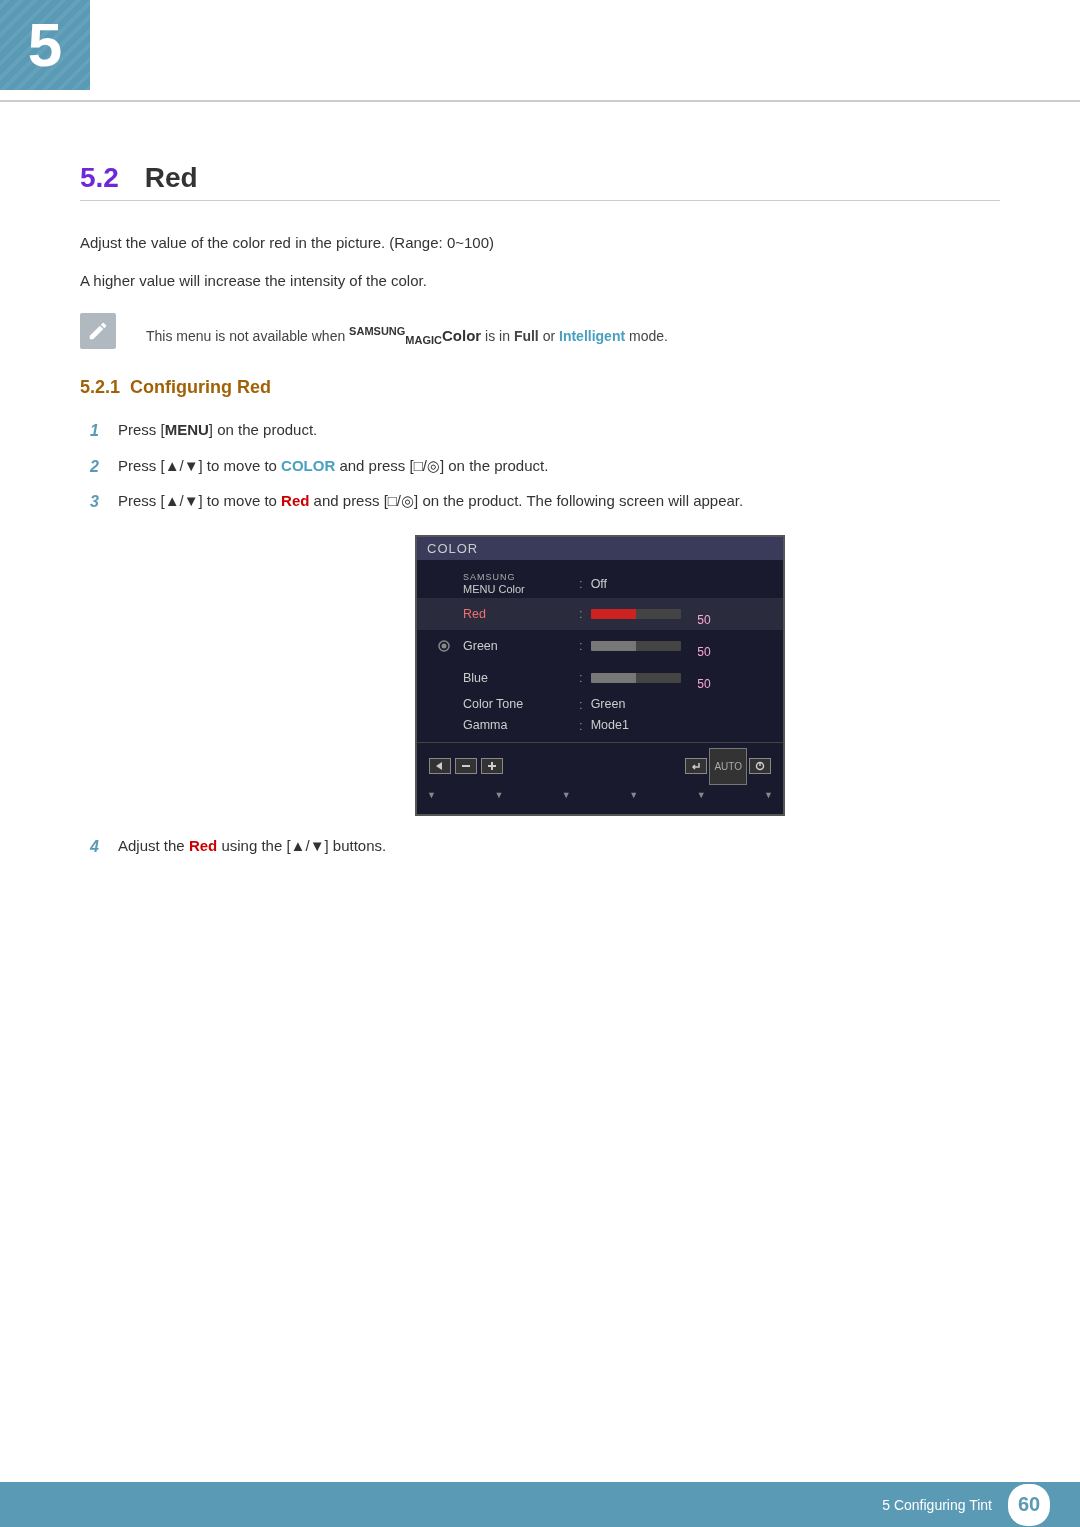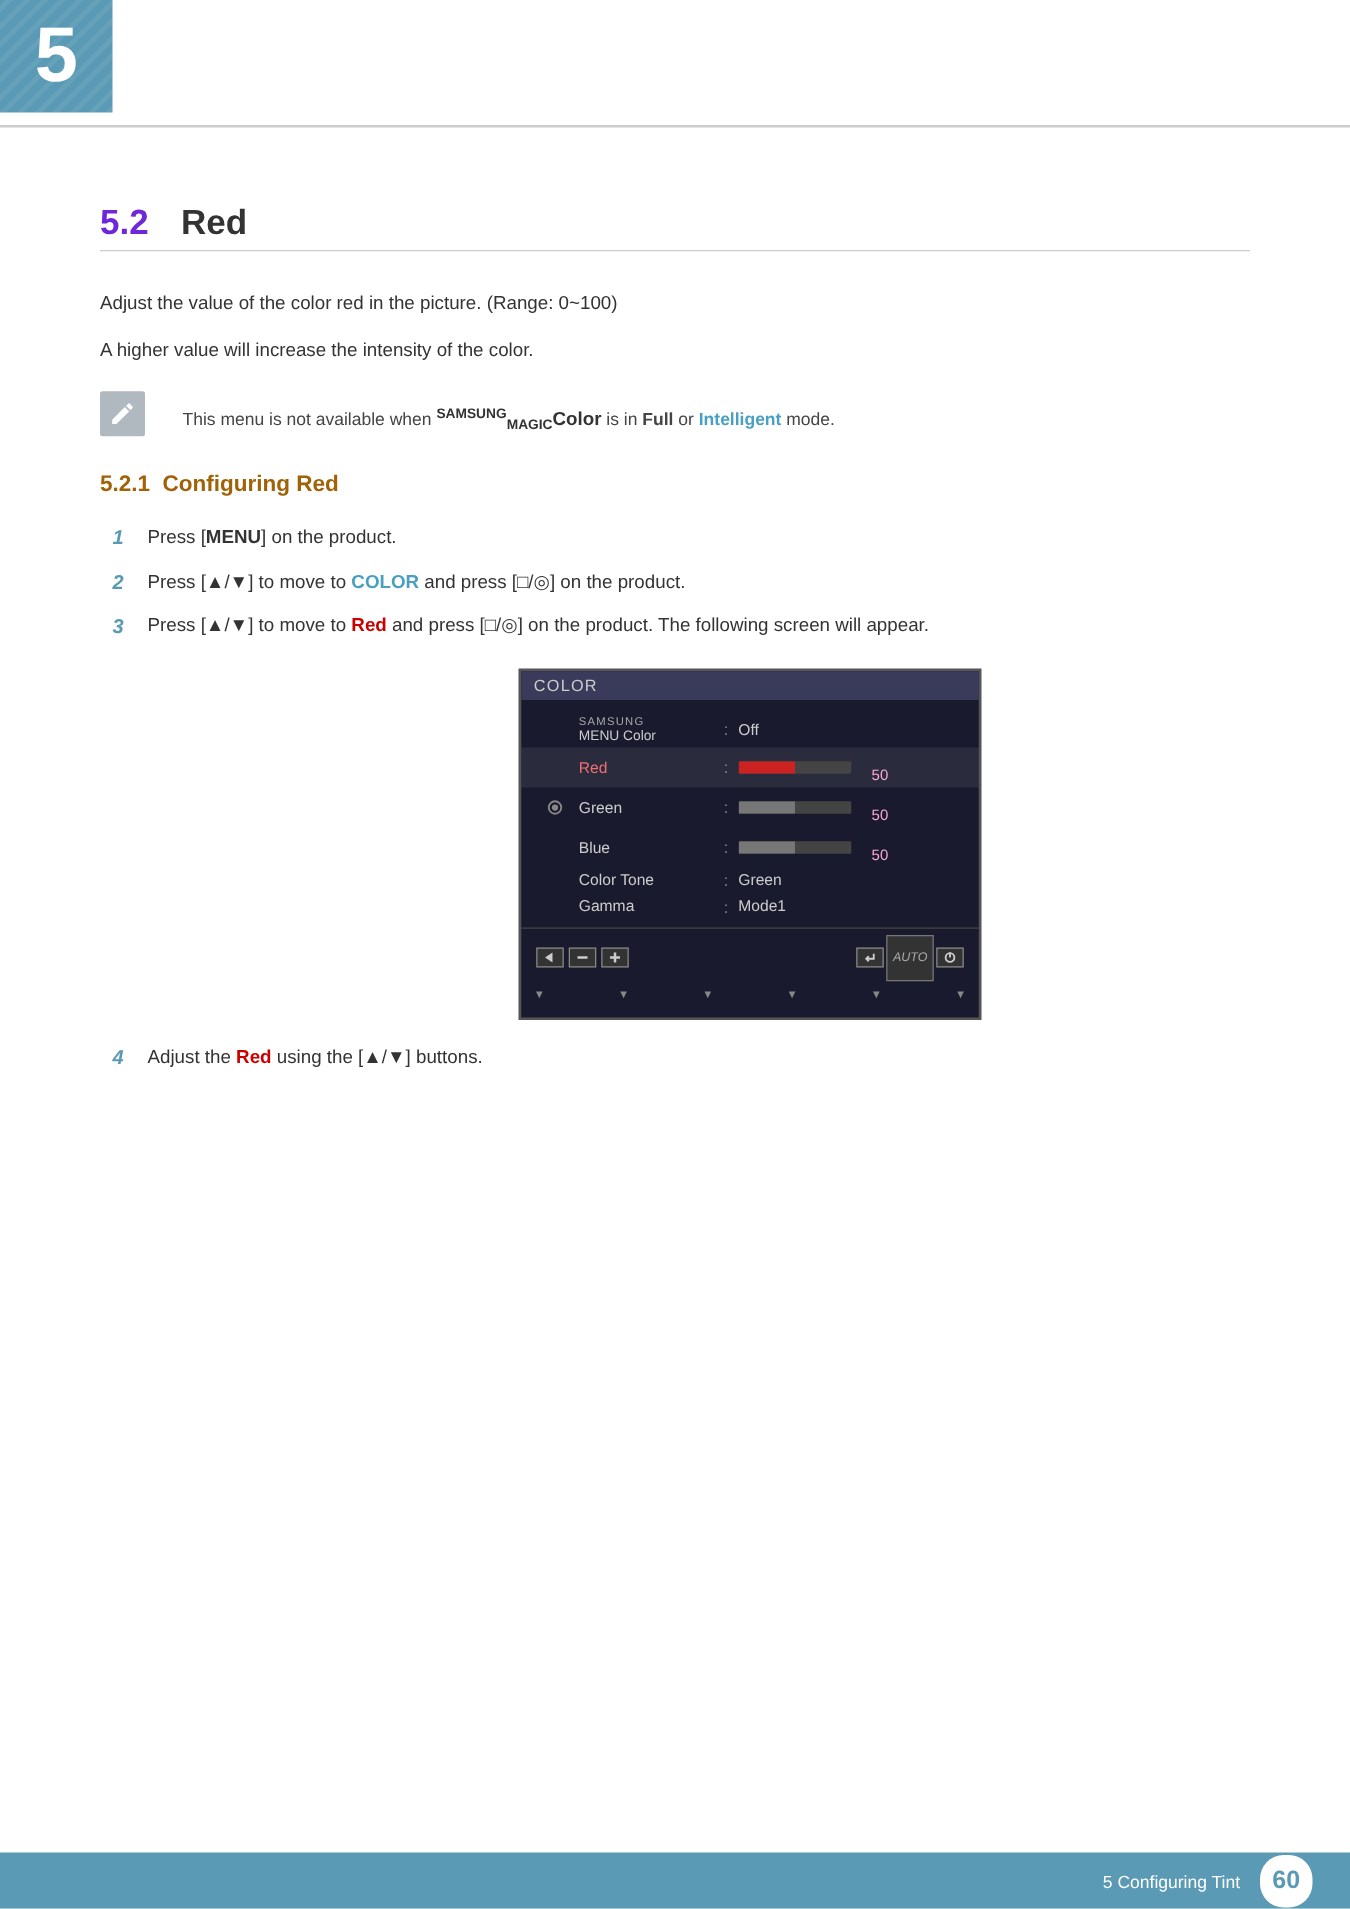--- a/index.html
+++ b/index.html
@@ -318,21 +318,20 @@
       display: flex;
       align-items: center;
     }
 
     .toolbar-auto {
       font-size: 10px;
       color: #aaa;
       border: 1px solid #777;
       padding: 12px 4px;
       background: #333;
-      font-style: italic;
     }
 
     
     .toolbar-arrows {
       display: flex;
       justify-content: space-between;
       padding: 1px 10px 4px 10px;
     }
 
     .arr {

